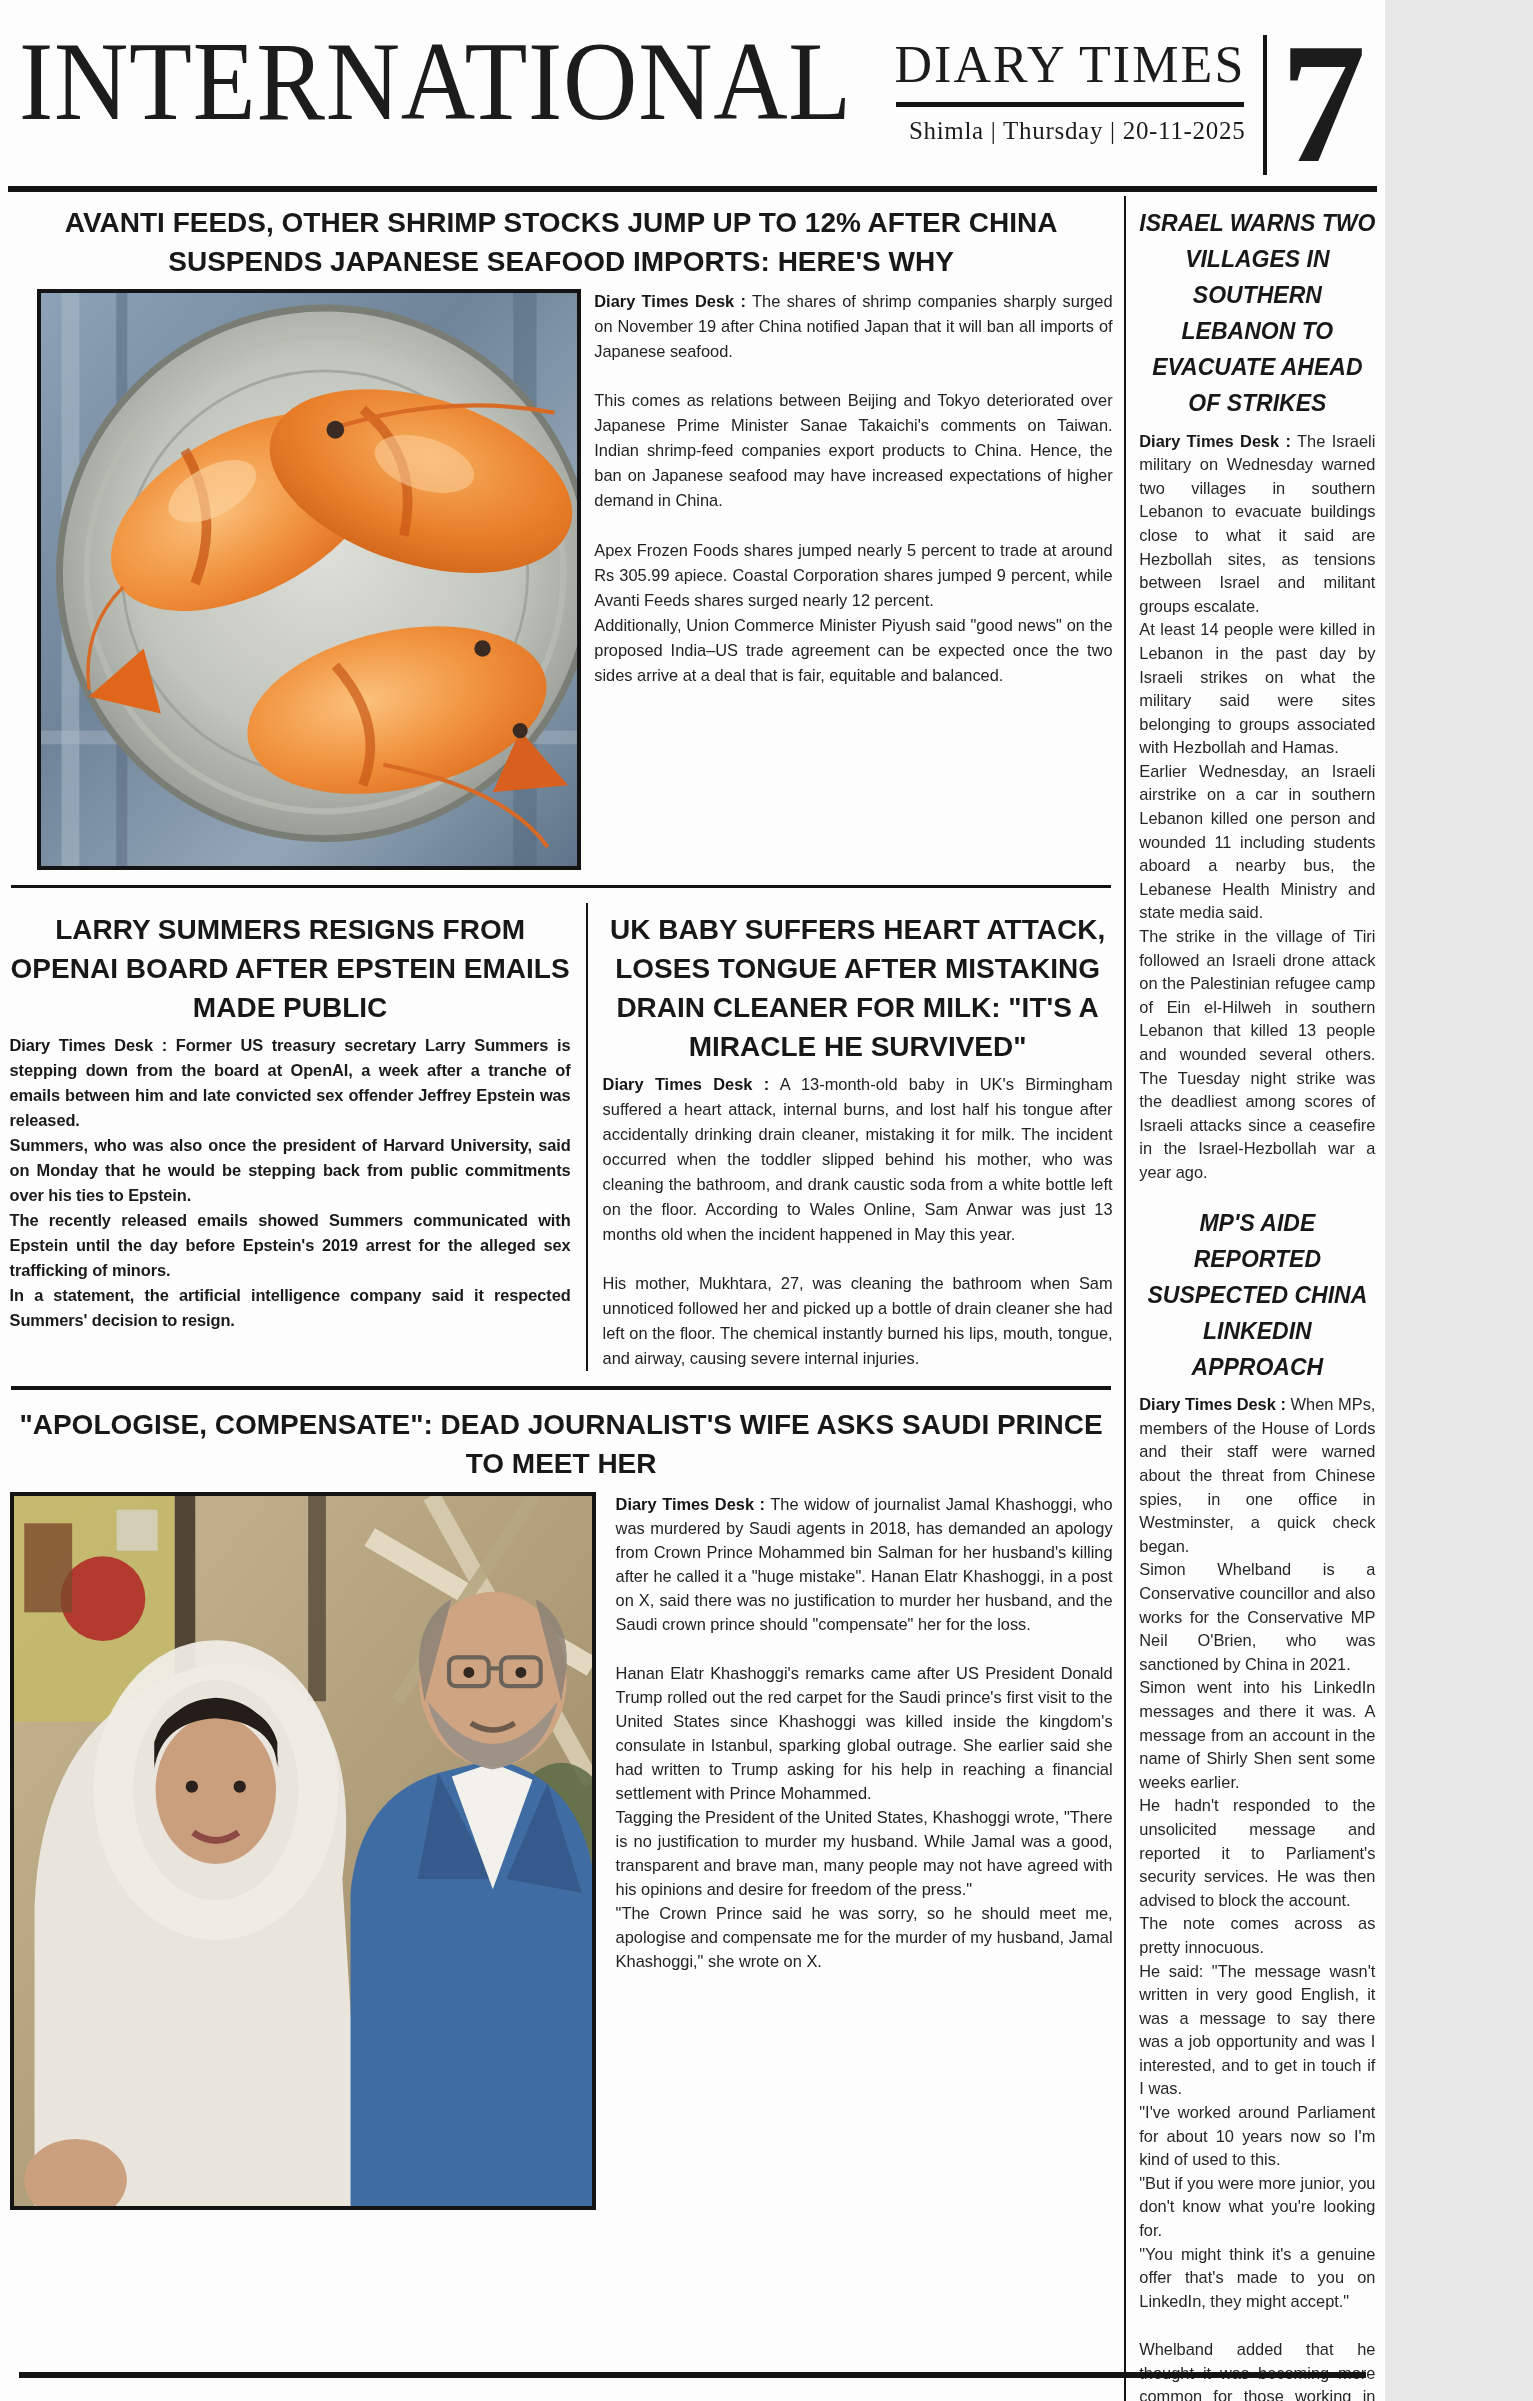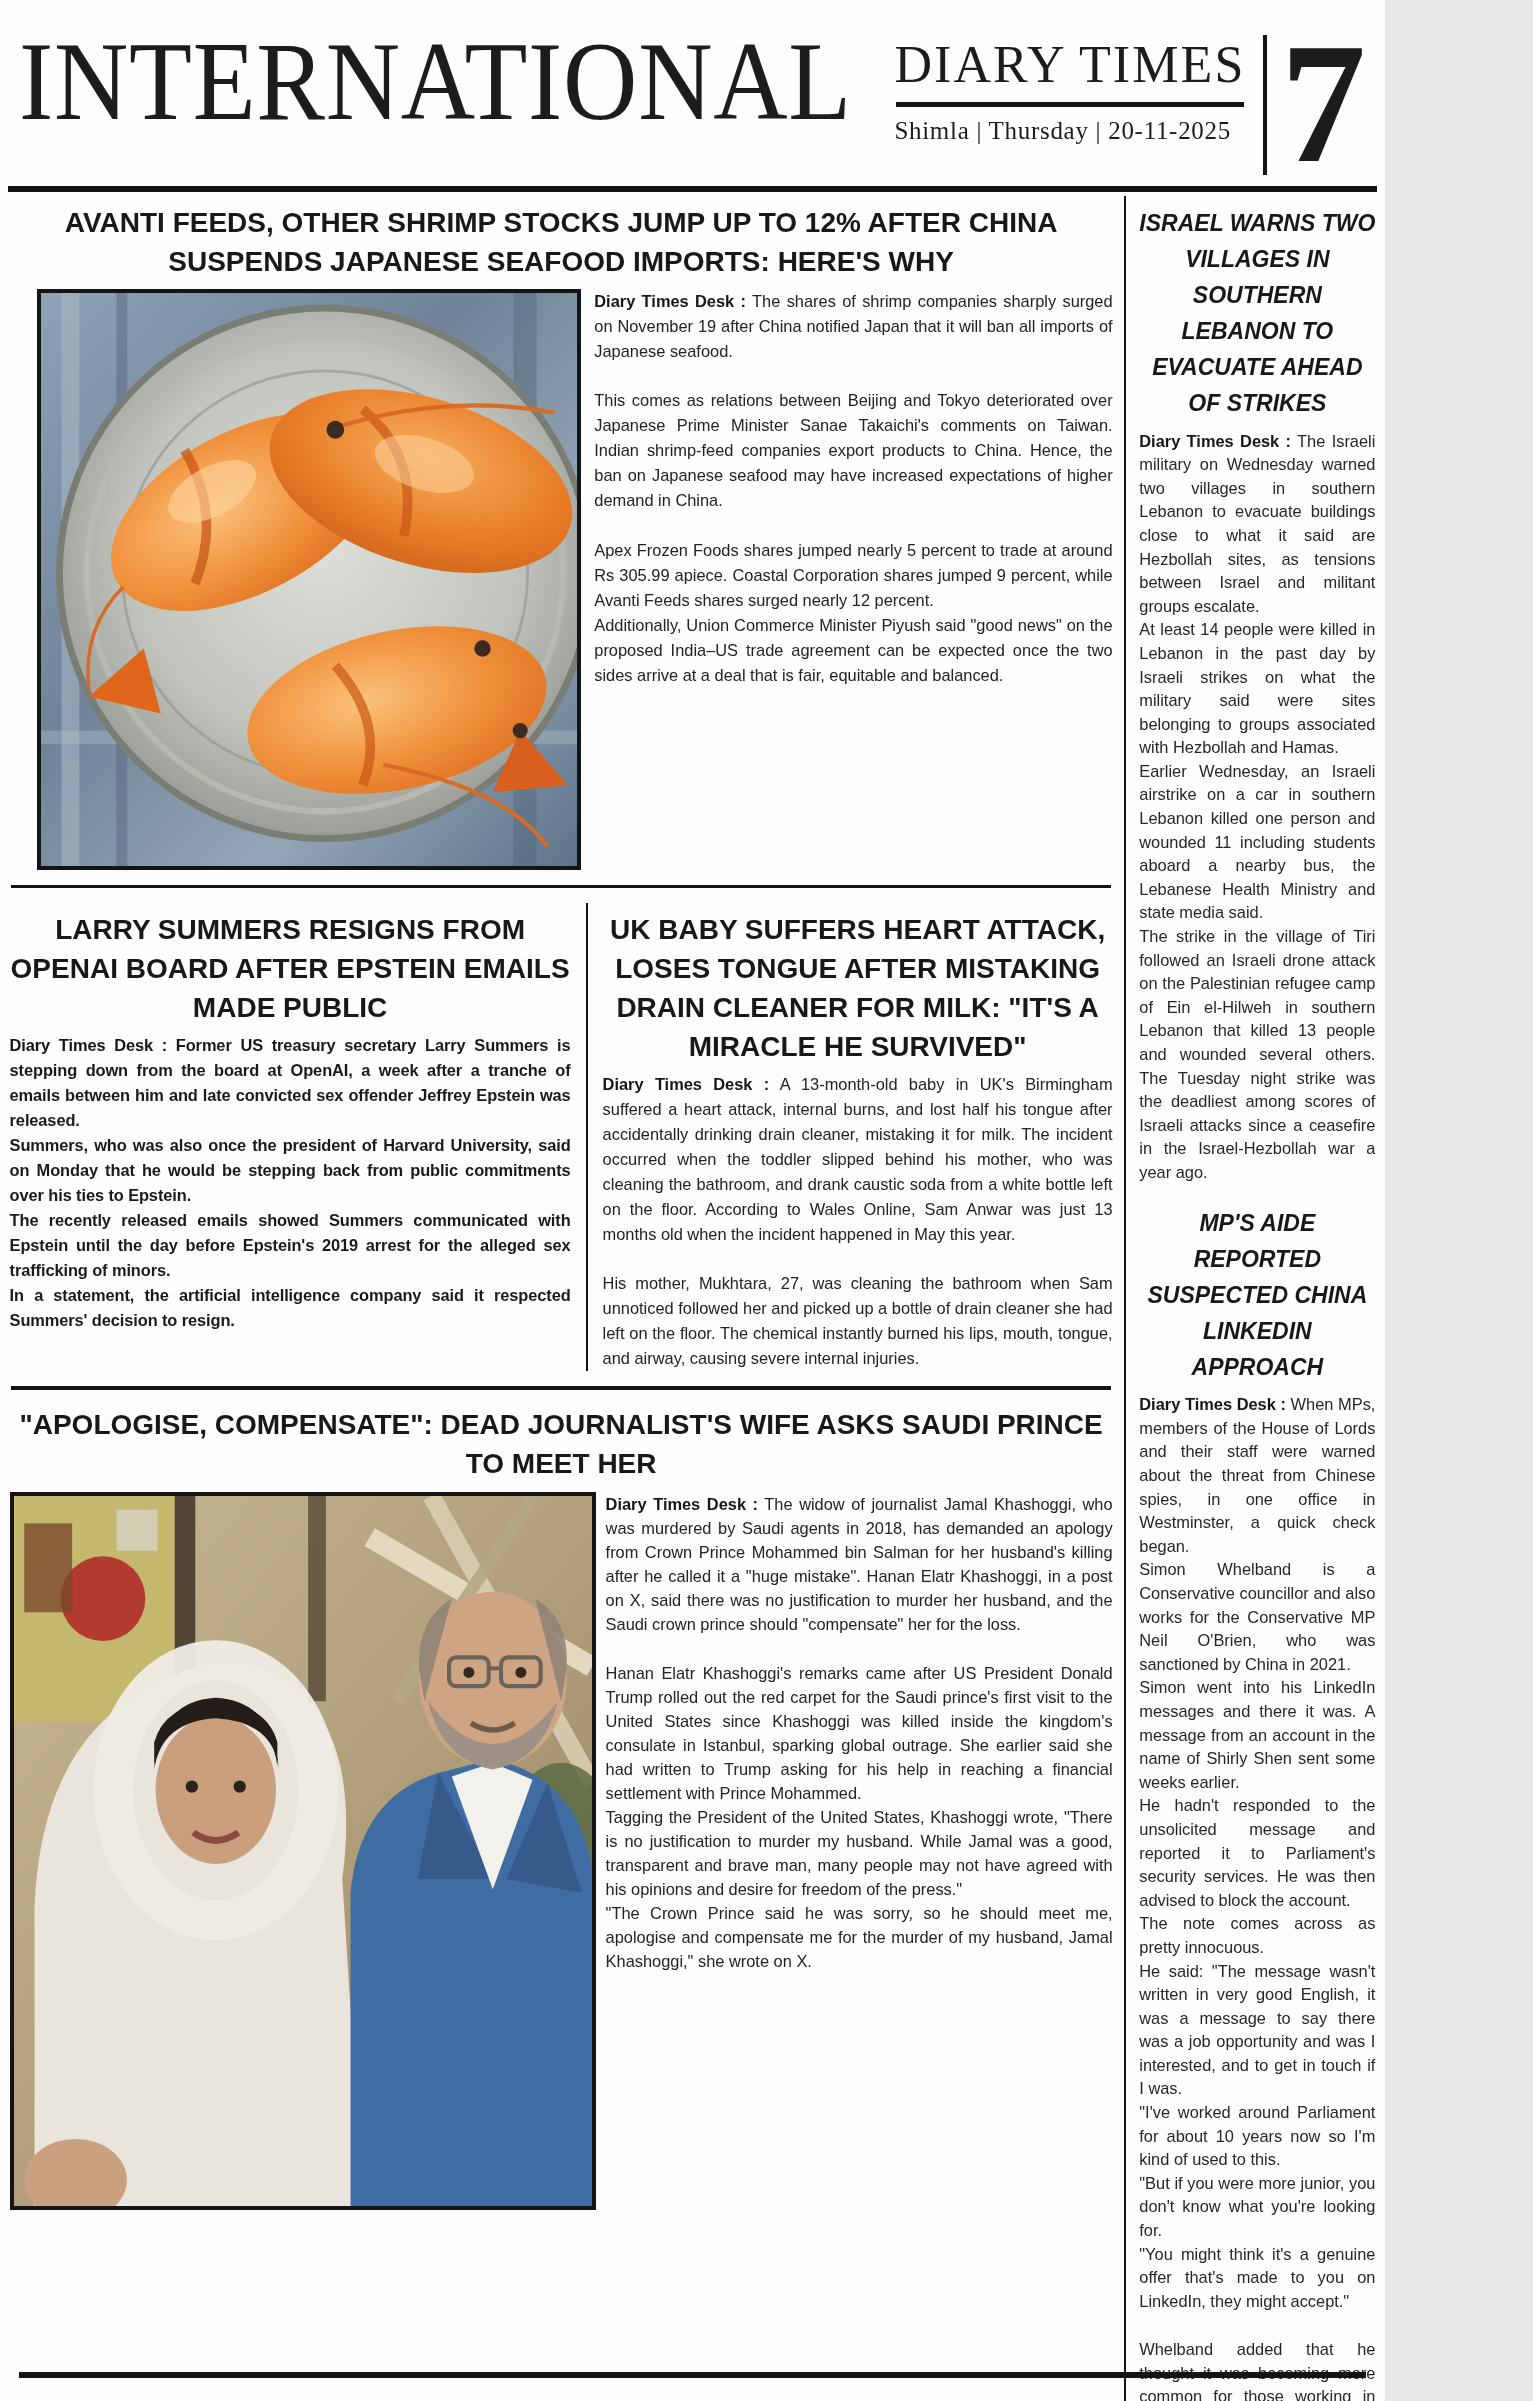--- a/index.html
+++ b/index.html
@@ -3,21 +3,21 @@
 <meta charset="utf-8">
 <style>
   html,body{margin:0;padding:0;background:#e8e8e8;}
   .page{width:1385px;height:2401px;background:#fdfdfd;position:relative;overflow:hidden;
         font-family:"Liberation Sans",sans-serif;color:#1c1c1c;}
   
   .header{display:flex;align-items:flex-start;padding:23px 19px 0 19px;}
   .section-title{font-family:"Liberation Serif",serif;font-size:103px;line-height:1.05;
                  font-weight:400;letter-spacing:0.7px;transform:scaleY(1.08);transform-origin:top left;
                  white-space:nowrap;}
-  .mast{margin-left:auto;text-align:left;padding-top:16.4px;}
+  .mast{margin-left:auto;text-align:right;padding-top:16.4px;}
   .mast-title{font-family:"Liberation Serif",serif;font-size:52px;letter-spacing:2.1px;line-height:1;}
   .mast-rule{height:4.8px;background:#141414;margin:11px 1.4px 9.6px;}
   .dateline{font-family:"Liberation Serif",serif;font-size:25px;letter-spacing:0.7px;white-space:nowrap;}
   .vbar{width:3.4px;background:#141414;height:140px;margin:12.3px 13.7px 0 18px;}
   .pagenum{font-family:"Liberation Serif",serif;font-size:171px;font-weight:700;line-height:0.82;
            padding-top:11px;}
   .header-rule{height:5.5px;background:#141414;margin:11px 8.2px 0 8.2px;}
   
   .content{display:flex;padding:4.1px 9.6px 0 9.6px;}
   .leftcol{width:1103px;flex:none;}
@@ -35,21 +35,21 @@
   .sec1{display:flex;margin-top:8.2px;margin-left:27px;}
   .photo-frame{border:4.1px solid #141414;flex:none;overflow:hidden;background:#9aa7b4;}
   .photo1{width:536px;height:573px;}
   .sec1 .body{padding-left:13.7px;flex:1;}
   .hdiv{height:3.4px;background:#141414;margin:15px 1.4px;}
   .sec2{display:flex;}
   .col-a{width:561px;flex:none;padding-right:15px;border-right:2.7px solid #141414;}
   .col-b{flex:1;padding-left:15px;}
   .sec3-flex{display:flex;margin-top:9.6px;}
   .photo2{width:578px;height:710px;background:#b3a283;}
-  .sec3-flex .body{padding-left:10px;flex:1;}
+  .sec3-flex .body{padding-left:20px;flex:1;}
   .bottom-rule{position:absolute;left:19px;right:19px;bottom:23px;height:6.2px;background:#141414;}
   .mp-gap{margin-top:20.5px;}
 </style>
 </head>
 <body>
 
 <div class="page">
 
   <div class="header">
     <div class="section-title">INTERNATIONAL</div>

